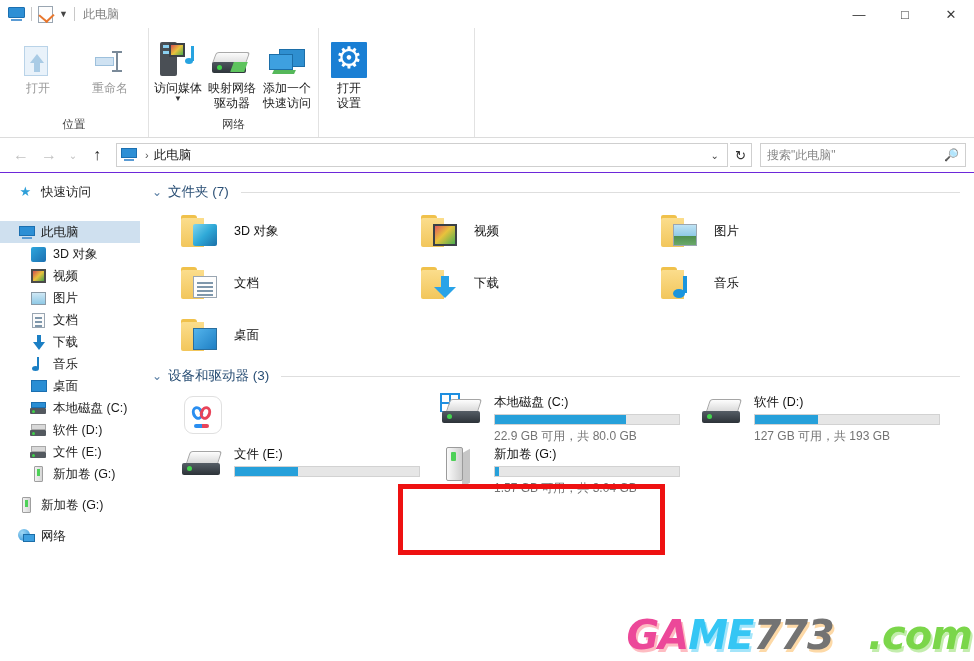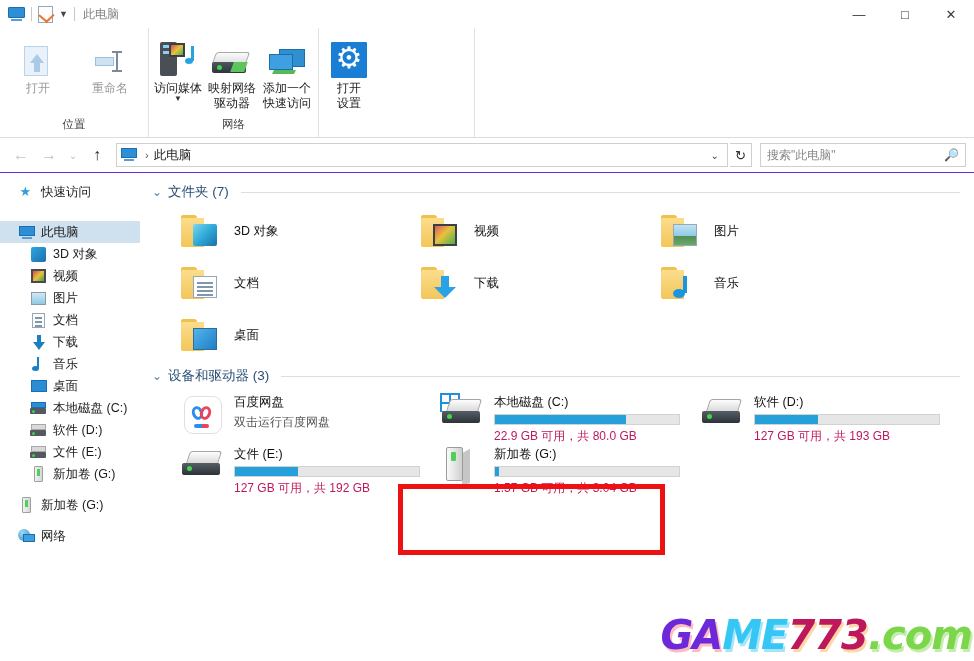--- a/index.html
+++ b/index.html
@@ -240,21 +240,21 @@
   .emb-mus .stem { position:absolute; left:10px; top:0; width:4px; height:17px; background:#1b95dd; }
   .emb-desk { background:linear-gradient(135deg,#53b4ec,#1f7fc4); border:1px solid #2a6e9e; }
 
   
   .dtile { width:260px; height:52px; display:flex; align-items:flex-start; padding-left:28px; padding-top:4px; }
   .dtile .dico { width:46px; height:44px; position:relative; flex:none; margin-right:8px; }
   .dtile .dinfo { padding-top:1px; }
   .dname { font-size:12.5px; color:#111; margin-bottom:3px; }
   .dbarwrap { width:186px; height:11px; background:#e6e6e6; border:1px solid #d2d2d2; }
   .dbar { height:100%; background:#26a0da; }
-  .dsub { font-size:12px; color:#be185d; margin-top:3px; }
+  .dsub { font-size:12px; color:#737373; margin-top:3px; }
 
   .hdd-lg { width:46px; height:34px; position:relative; }
   .hdd-lg .top { position:absolute; left:8px; top:6px; width:32px; height:13px;
       background:linear-gradient(#fdfdfd,#dadada); border:1px solid #a5a5a5; border-radius:3px 3px 0 0; transform:skewX(-18deg); }
   .hdd-lg .bot { position:absolute; left:2px; top:18px; width:38px; height:12px;
       background:linear-gradient(#565e66,#2c3238); border-radius:2px; }
   .hdd-lg .led { position:absolute; left:7px; top:21px; width:5px; height:5px; background:#44d34e; border-radius:50%; }
   .hdd-lg .win { position:absolute; left:0px; top:0px; width:20px; height:19px; background:#1f8fe0; }
   .hdd-lg .win:before { content:""; position:absolute; left:2px; top:2px; width:7px; height:7px; background:#fff; }
   .hdd-lg .win:after { content:""; position:absolute; left:11px; top:2px; width:7px; height:7px; background:#fff;
@@ -292,24 +292,24 @@
   }
   .status-sep { width:1px; height:14px; background:#d8d8d8; margin-left:12px; }
 
   
   .watermark {
     position:absolute; right:2px; bottom:6px; z-index:30;
     font-family:"DejaVu Sans", sans-serif; font-size:40px; font-weight:bold; font-style:italic;
     letter-spacing:-1px; line-height:1; white-space:nowrap;
   }
   .watermark span { display:inline-block; }
-  .wm-a { color:#6d28d9; text-shadow:2px 3px 0 rgba(252,106,120,.45); }
+  .wm-a { color:#ec4899; text-shadow:2px 3px 0 rgba(252,106,120,.45); }
   .wm-b { color:#35c6f4; text-shadow:2px 3px 0 rgba(53,198,244,.45); }
-  .wm-c { color:#be185d; text-shadow:2px 3px 0 rgba(251,171,60,.45); }
-  .wm-d { color:#7bd64a; text-shadow:2px 3px 0 rgba(123,214,74,.45); }
+  .wm-c { color:#737373; text-shadow:2px 3px 0 rgba(251,171,60,.45); }
+  .wm-d { color:#7bd64a; text-shadow:2px 3px 0 rgba(123,214,74,.45);margin-left:34px; }
 </style>
 </head>
 <body>
 
 <div class="window">
 
   <div class="titlebar">
     <div class="qat">
       <div class="mini-monitor">
           <div class="scr"></div>
@@ -651,24 +651,20 @@
 
         <div class="dtile">
           <div class="dico">
             <div class="baidu-ico">
                 <div class="box"></div>
                 <div class="p1"></div>
                 <div class="p2"></div>
                 <div class="bar2"></div>
               </div>
           </div>
-          <div class="dinfo">
-            <div class="dname">百度网盘</div>
-            <div class="bsub">双击运行百度网盘</div>
-          </div>
         </div>
 
         <div class="dtile">
           <div class="dico">
             <div class="hdd-lg">
                 <div class="win"></div>
                 <div class="top"></div>
                 <div class="bot"></div>
                 <div class="led"></div>
               </div>
@@ -705,21 +701,20 @@
                 <div class="top"></div>
                 <div class="bot"></div>
                 <div class="led"></div>
               </div>
           </div>
           <div class="dinfo">
             <div class="dname">文件 (E:)</div>
             <div class="dbarwrap">
                 <div class="dbar" id="bar-e" style="width: 34%; background: rgb(38, 160, 218);"></div>
               </div>
-            <div class="dsub">127 GB 可用，共 192 GB</div>
           </div>
         </div>
 
         <div class="dtile">
           <div class="dico">
             <div class="vol-lg">
                 <div class="sh"></div>
                 <div class="bd"></div>
                 <div class="led"></div>
               </div>

